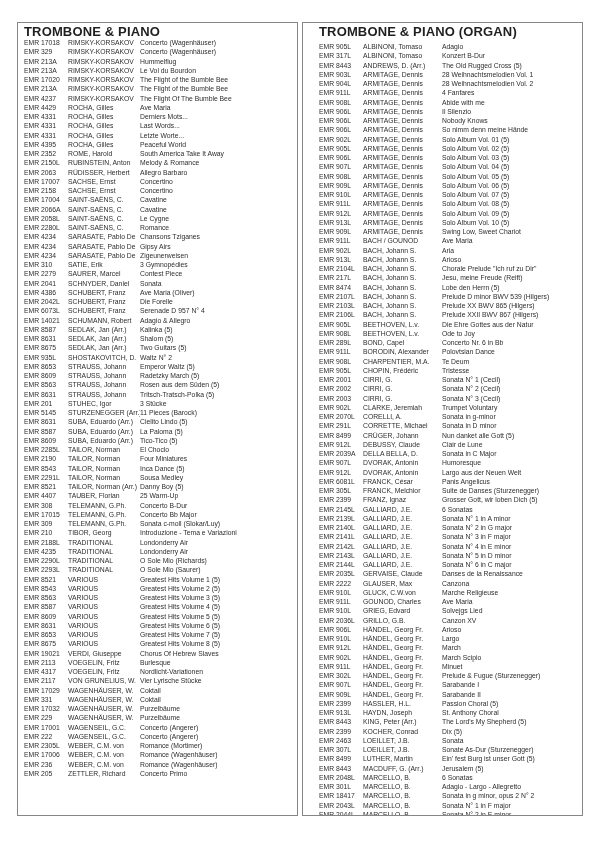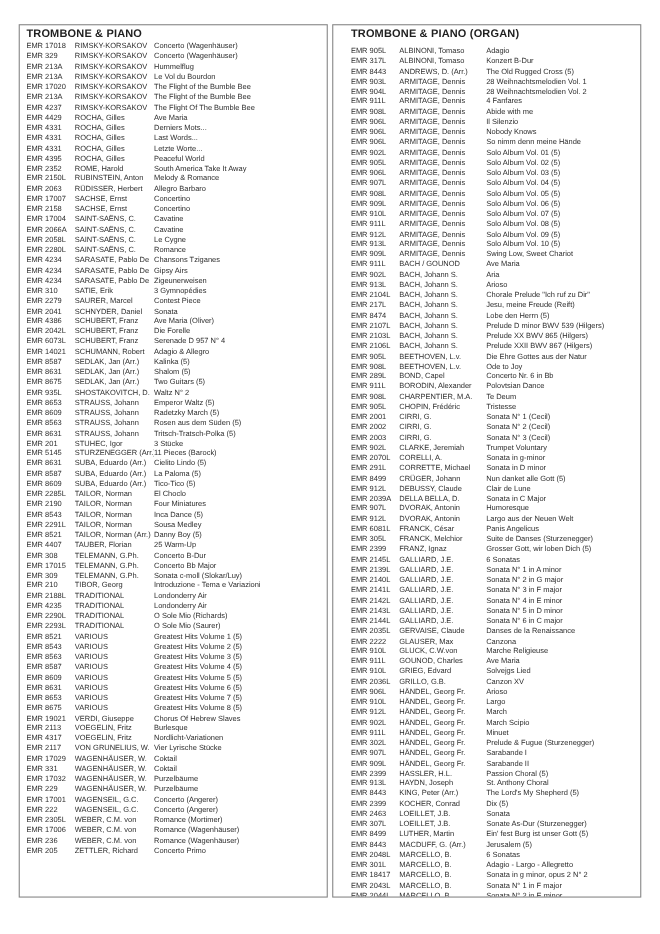--- a/index.html
+++ b/index.html
@@ -17,21 +17,21 @@
     border: 1px solid #868686;
     background: #ffffff;
     box-sizing: border-box;
     padding: 4px 6px 0 6px;
     overflow: hidden;
   }
   .box-left  { left: 17px;  width: 281px; }
   .box-right { left: 302px; width: 281px; padding-left: 16px; }
   .box-title {
     margin: 0 0 1px 0;
-    font-size: 10px;
+    font-size: 13px;
     line-height: 10px;
     font-weight: bold;
     color: #1f1f1f;
     letter-spacing: 0.15px;
     white-space: nowrap;
   }
   .box-right .box-title { margin-bottom: 5px; }
   .rows { width: 100%; }
   .row {
     display: flex;

